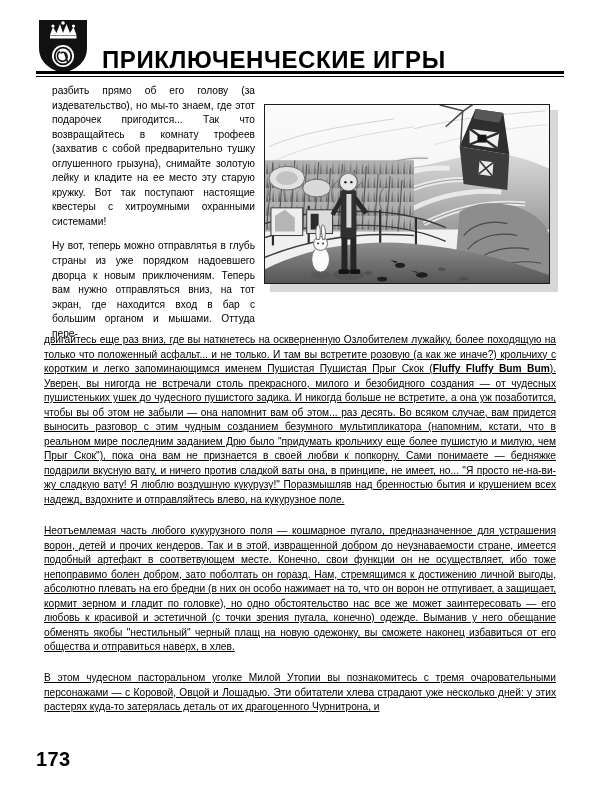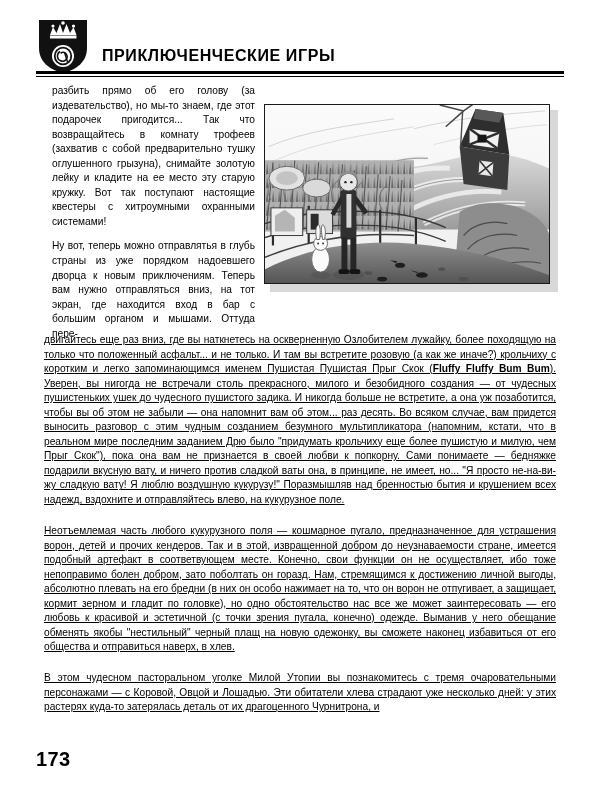--- a/index.html
+++ b/index.html
@@ -38,21 +38,21 @@
     top: 0;
     width: 54px;
     height: 56px;
   }
   .crest svg { display: block; }
 
   .header-title {
     position: absolute;
     left: 66px;
     top: 30px;
-    font-size: 16px;
+    font-size: 24px;
     font-weight: bold;
     letter-spacing: 0.6px;
     line-height: 1;
     white-space: nowrap;
     font-family: "Liberation Sans", sans-serif;
   }
 
   .rule-top {
     position: absolute;
     left: 0;

